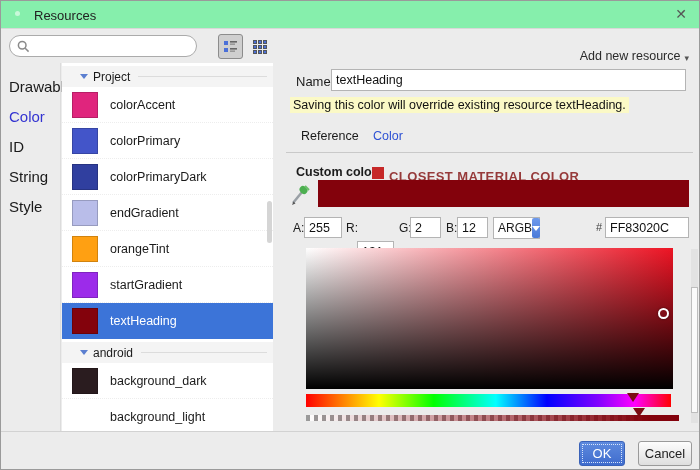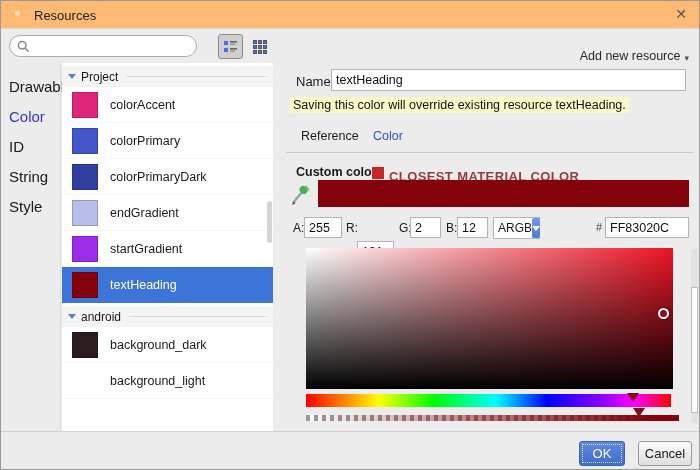--- a/index.html
+++ b/index.html
@@ -1,21 +1,21 @@
 <!DOCTYPE html>
 <html><head>
 <meta charset="utf-8">
 <style>
   * { box-sizing: border-box; margin: 0; padding: 0; }
   html,body { width:700px; height:470px; }
   body { font-family: "Liberation Sans", sans-serif; font-size: 12.5px; color:#1a1a1a; background:#fff; }
   .dialog { position:relative; width:700px; height:470px; background:#ececec; border:1px solid #9a9a9a; overflow:hidden; }
 
   
-  .titlebar { position:absolute; left:0; top:0; width:100%; height:28px; background:#fdba74; border-bottom:1px solid #d8d8d8; }
+  .titlebar { position:absolute; left:0; top:0; width:100%; height:28px; background:#86efac; border-bottom:1px solid #d8d8d8; }
   .app-icon { position:absolute; left:10px; top:6px; width:16px; height:16px; border-radius:50%;
     background: radial-gradient(circle at 35% 35%, #8ecf6a 0%, #5aא 0%, #62b544 55%, #3f8f2e 100%); }
   .app-icon::after { content:""; position:absolute; left:4px; top:4px; width:5px; height:5px; border-radius:50%;
     background:rgba(255,255,255,.55); }
   .title-text { position:absolute; left:33px; top:7px; font-size:13px; color:#222; }
   .close-x { position:absolute; right:12px; top:5px; font-size:14px; color:#555; cursor:pointer; line-height:16px; }
 
   
   .toolbar { position:absolute; left:0; top:29px; width:100%; height:33px; background:#ececec; }
   .search-box { position:absolute; left:8px; top:5px; width:188px; height:22px; background:#fff;
@@ -28,21 +28,21 @@
   .add-new { position:absolute; right:10px; top:0; height:33px; display:flex; align-items:flex-end; font-size:12.5px; color:#2b2b2b; cursor:pointer; }
   .add-new .caret { margin-left:4px; font-size:9px; color:#555; }
 
   
   .sidebar { position:absolute; left:0; top:62px; width:60px; height:368px; background:#ececec; border-right:1px solid #dcdcdc; padding-top:9px; }
   .side-item { height:30px; line-height:30px; padding-left:8px; font-size:15px; color:#1a1a1a; cursor:pointer; }
   .side-item.selected { color:#3434d1; }
 
   
   .rlist { position:absolute; left:61px; top:62px; width:211px; height:368px; background:#fff; overflow:hidden; }
-  .lheader { height:21px; margin-top:3px; display:flex; align-items:center; padding-left:6px; background:#f4f4f4; }
+  .lheader { height:21px; margin-top:3px; display:flex; align-items:center; padding-left:18px; background:#f4f4f4; }
   .tri { width:0; height:0; border-left:4px solid transparent; border-right:4px solid transparent; border-top:5px solid #5b7fd0; margin-right:5px; }
   .lheader .htext { font-size:12px; color:#1a1a1a; }
   .lheader .hline { flex:1; height:1px; background:#dcdcdc; margin:0 6px 0 8px; }
   .rrow { height:36px; display:flex; align-items:center; padding-left:10px; cursor:pointer; border-bottom:1px dotted #ededed; }
   .rrow .swatch { width:26px; height:26px; border:1px solid rgba(0,0,0,.18); }
   .rrow .rlabel { margin-left:12px; font-size:12.5px; color:#1a1a1a; }
   .rrow.selected { background:#3c74d8; border-bottom-color:transparent; }
   .rrow.selected .rlabel { color:#fff; }
   .list-scroll-thumb { position:absolute; left:205px; top:138px; width:5px; height:42px; background:#d5d5d5; border-radius:3px; }
 
@@ -180,20 +180,24 @@
     </div>
     <div class="rrow">
       <div class="swatch" style="background-color: rgb(48, 63, 159);"></div>
       <span class="rlabel">colorPrimaryDark</span>
     </div>
     <div class="rrow">
       <div class="swatch" style="background-color: rgb(185, 189, 233);"></div>
       <span class="rlabel">endGradient</span>
     </div>
     <div class="rrow">
+      <div class="swatch" style="background-color: rgb(255, 160, 18);"></div>
+      <span class="rlabel">orangeTint</span>
+    </div>
+    <div class="rrow">
       <div class="swatch" style="background-color: rgb(156, 43, 234);"></div>
       <span class="rlabel">startGradient</span>
     </div>
     <div class="rrow selected">
       <div class="swatch" style="background-color: rgb(131, 2, 12);"></div>
       <span class="rlabel">textHeading</span>
     </div>
     <div class="lheader">
       <div class="tri"></div>
       <span class="htext">android</span>

